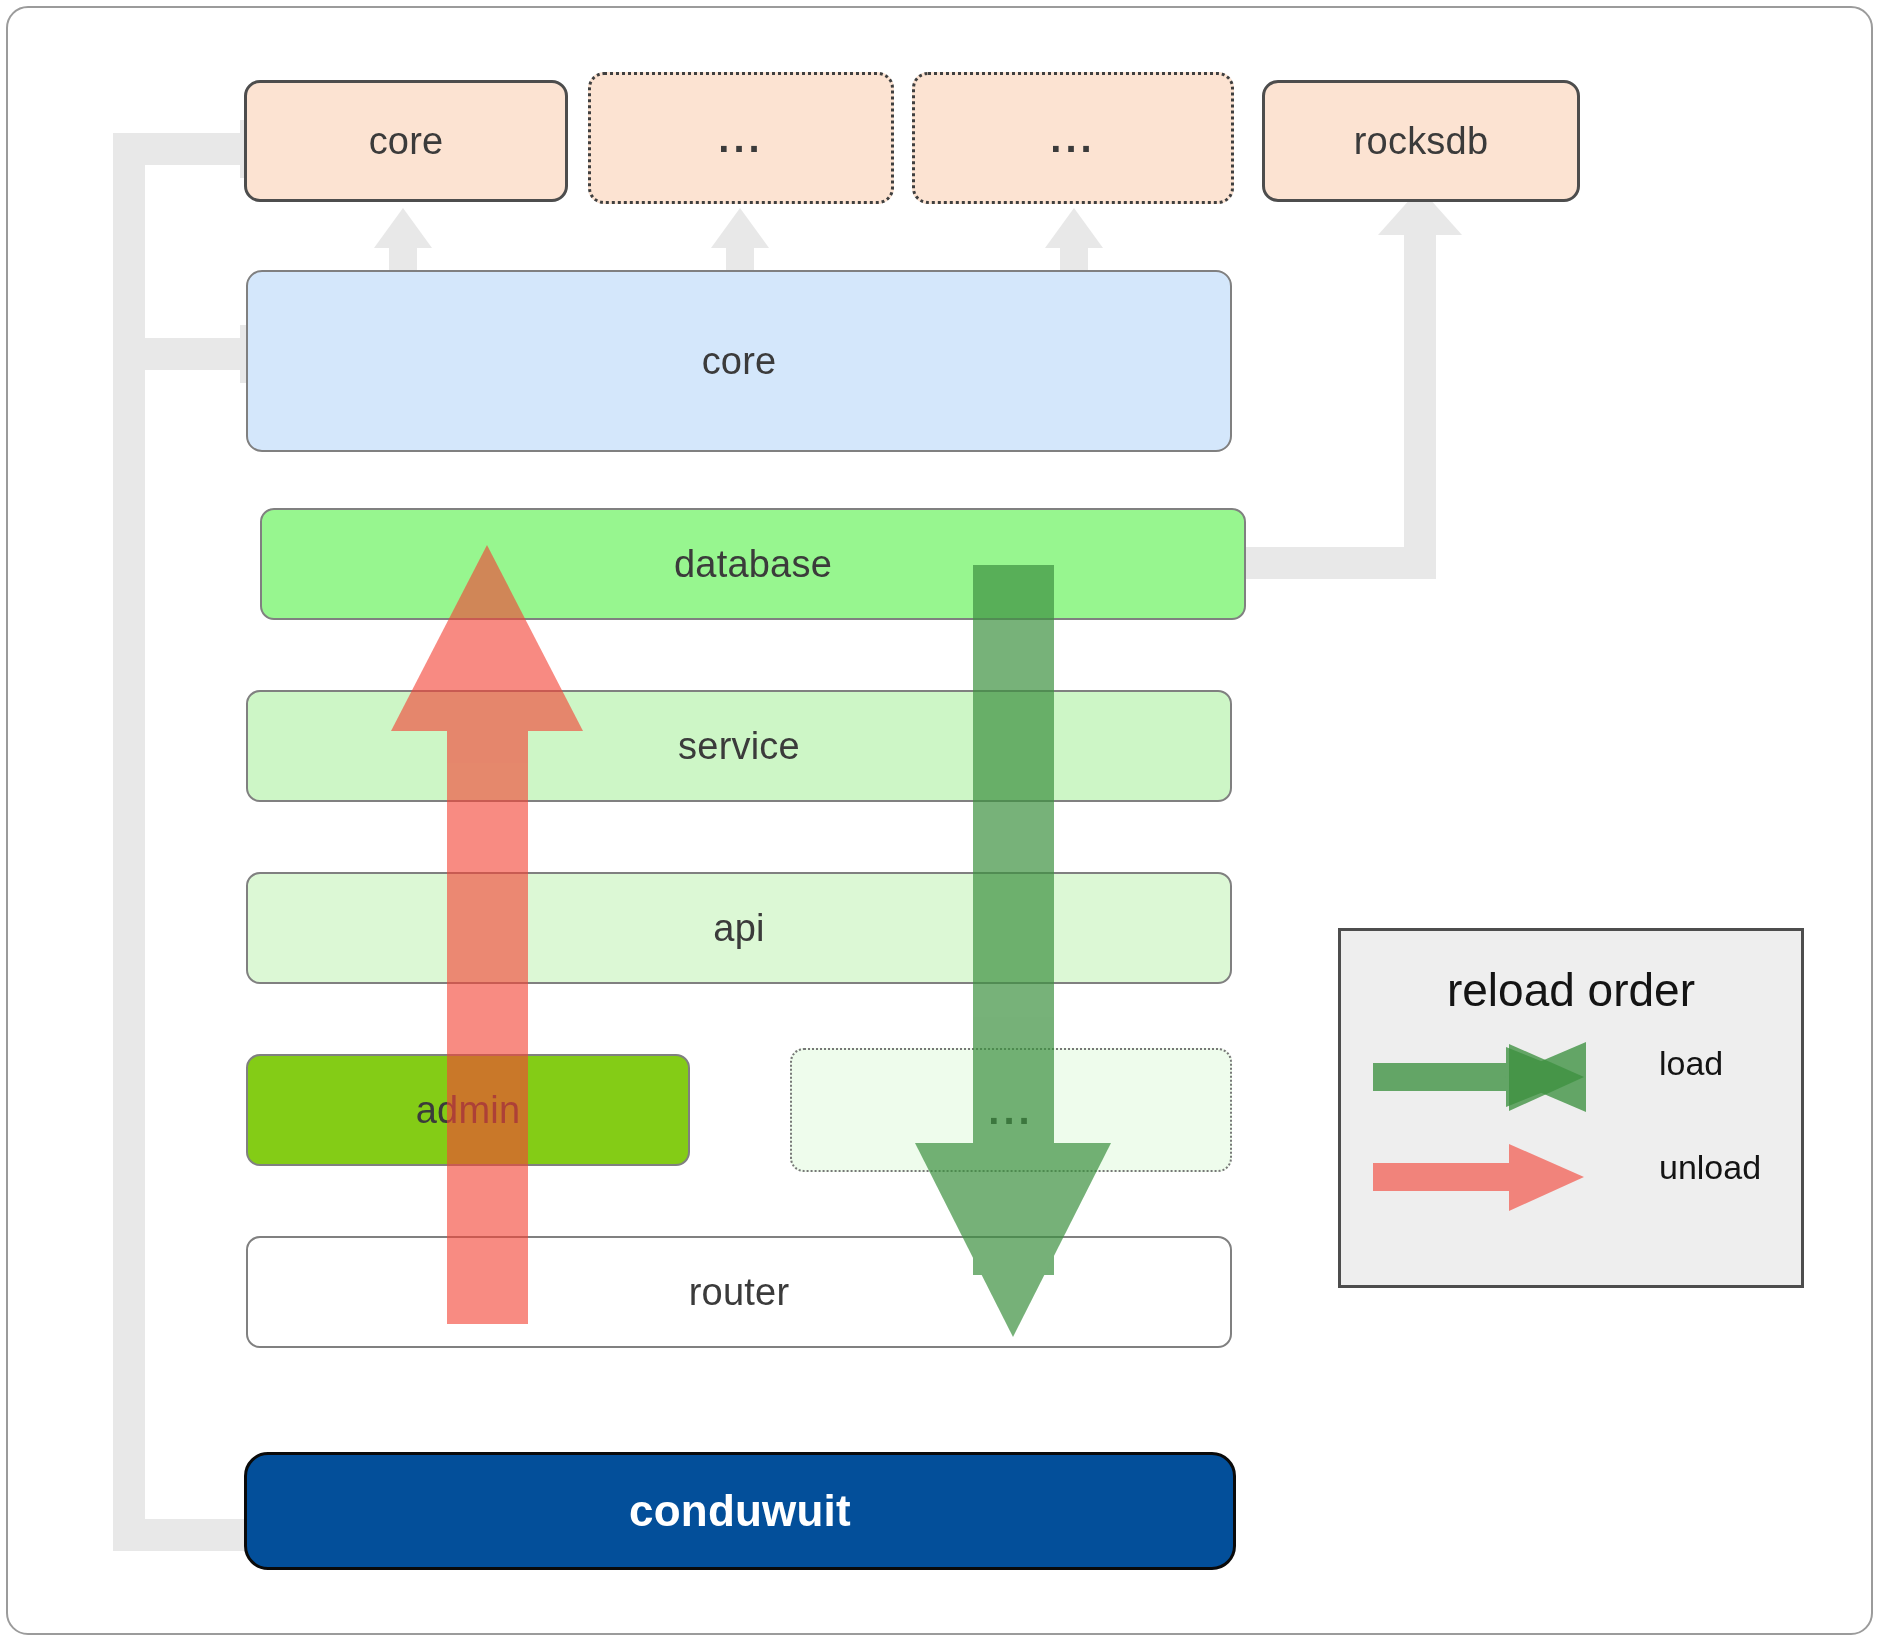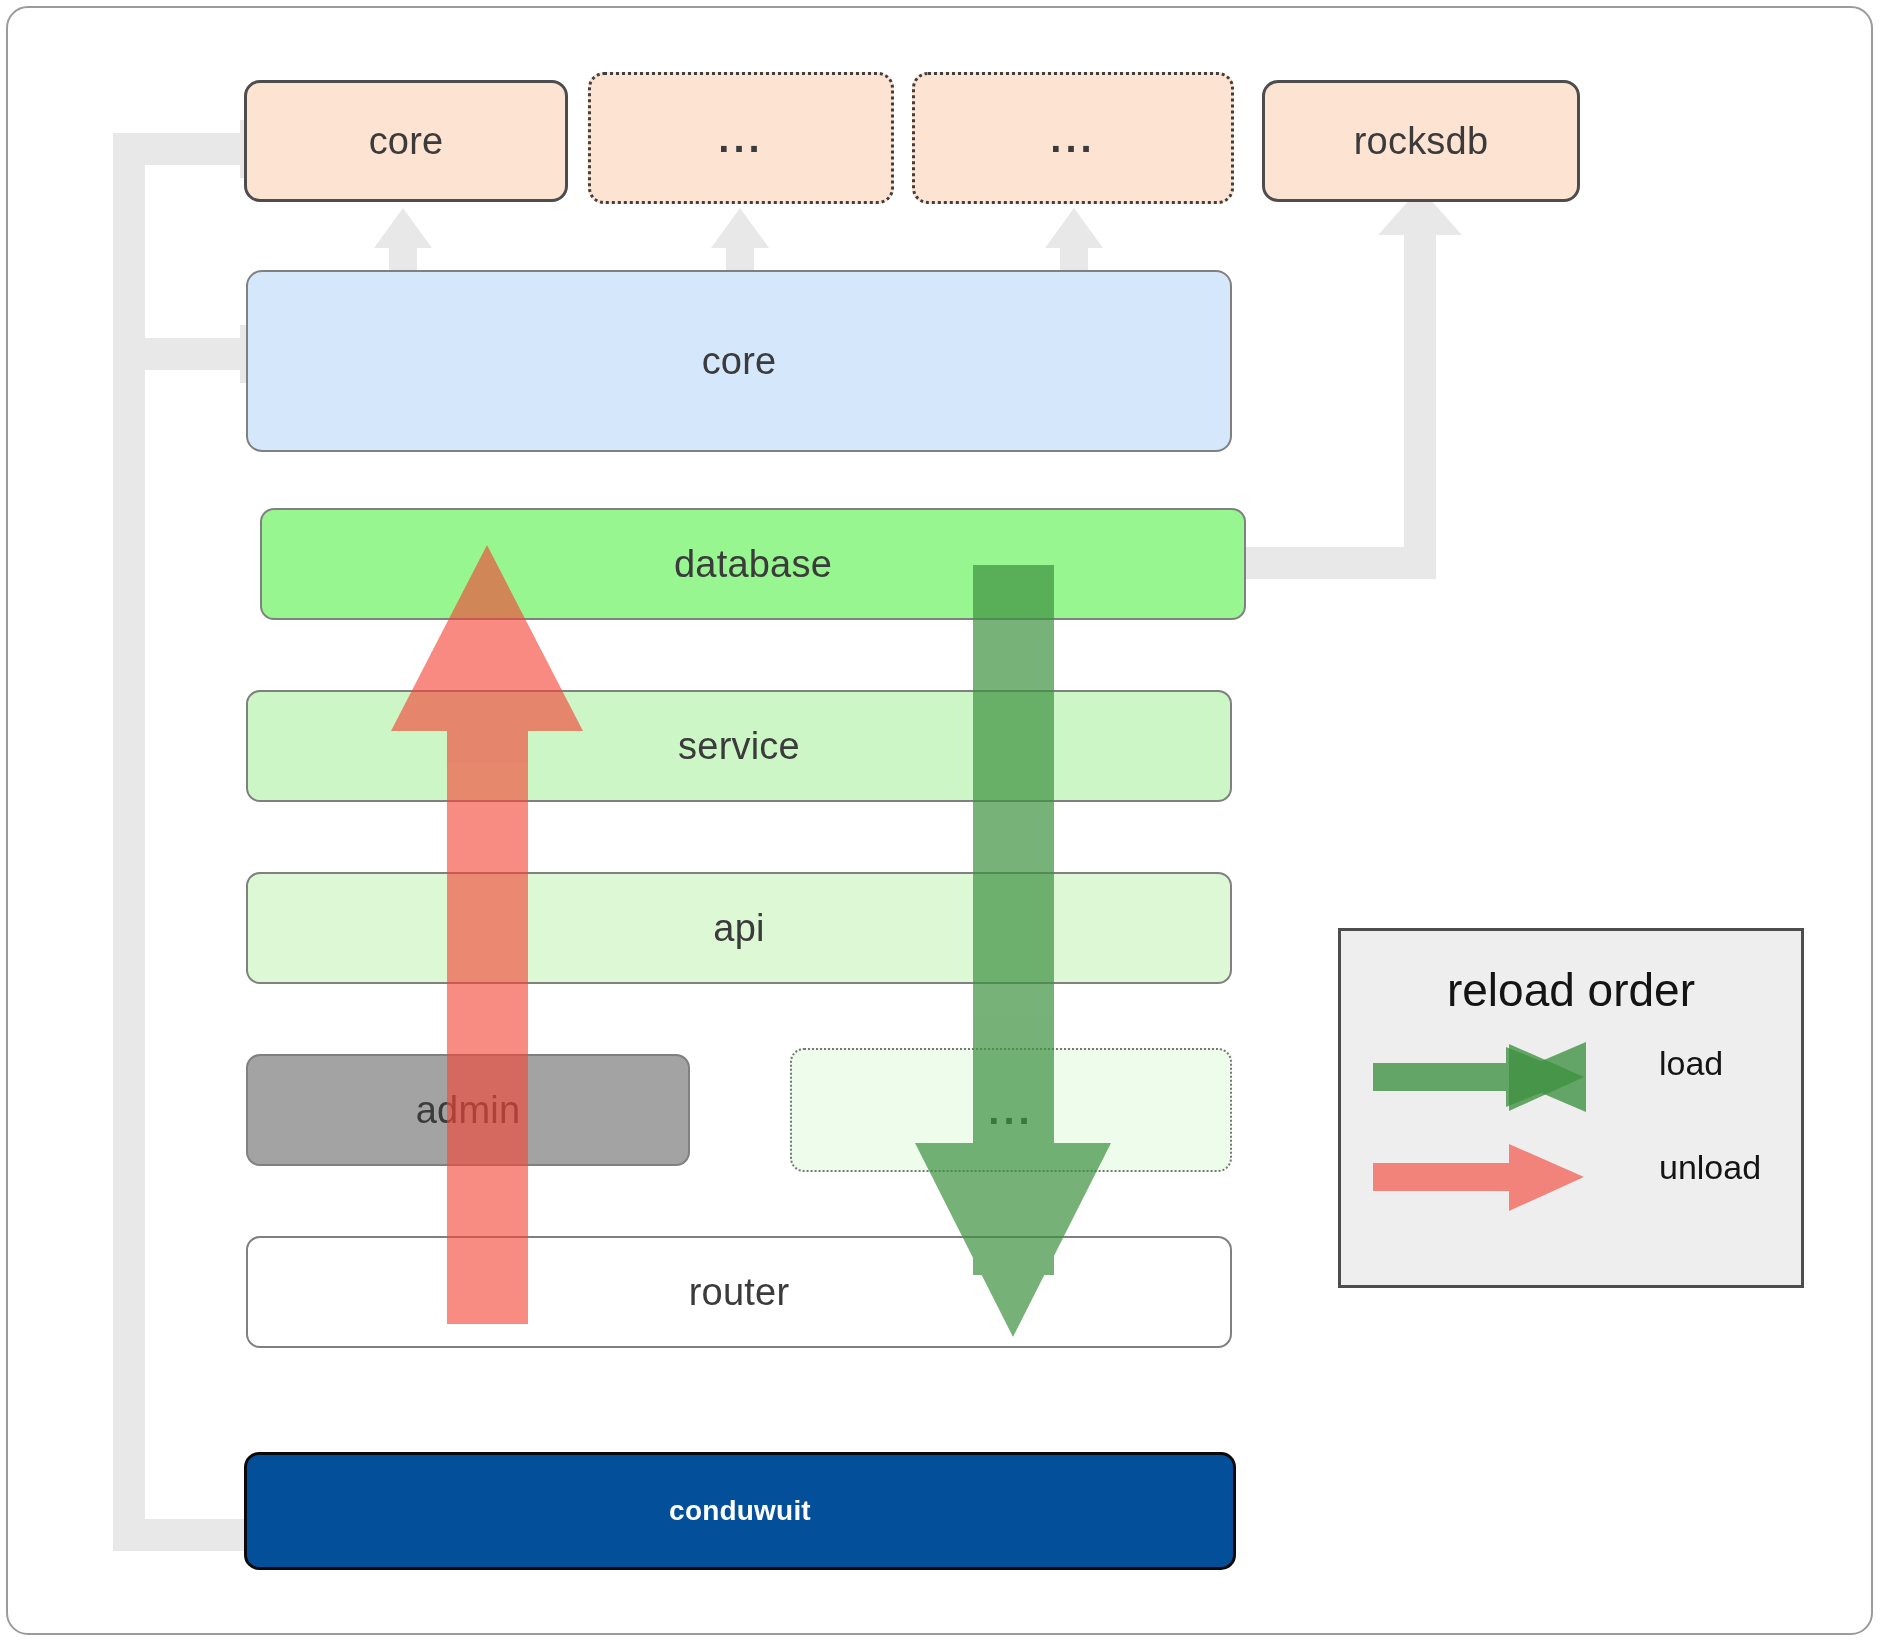--- a/index.html
+++ b/index.html
@@ -71,41 +71,41 @@
     background: #cdf6c6;
     border: 2px solid #808080;
     border-radius: 14px;
   }
   .api-box {
     background: #dcf8d5;
     border: 2px solid #808080;
     border-radius: 14px;
   }
   .admin-box {
-    background: #a3a3a3;
+    background: #84cc16;
     border: 2px solid #808080;
     border-radius: 14px;
   }
   .etc-box {
     background: #eefcec;
     border: 2px dotted #777777;
     border-radius: 14px;
   }
   .router-box {
     background: #ffffff;
     border: 2px solid #808080;
     border-radius: 14px;
   }
   .conduwuit-box {
     background: #034f9a;
     border: 3px solid #0a0a0a;
-    border-radius: 15px;
+    border-radius: 24px;
     color: #ffffff;
     font-weight: bold;
-    font-size: 28px;
+    font-size: 44px;
   }
 
   .ellipsis {
     font-size: 40px;
     font-weight: bold;
     letter-spacing: 4px;
     color: #3b3b3b;
     line-height: 0.4;
   }
 

